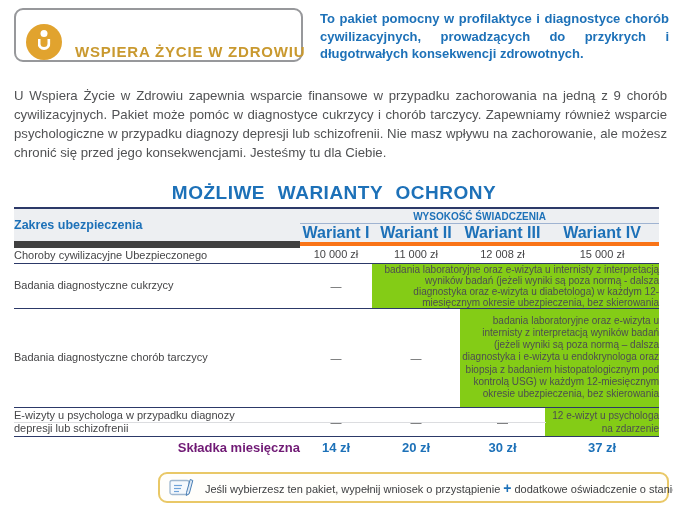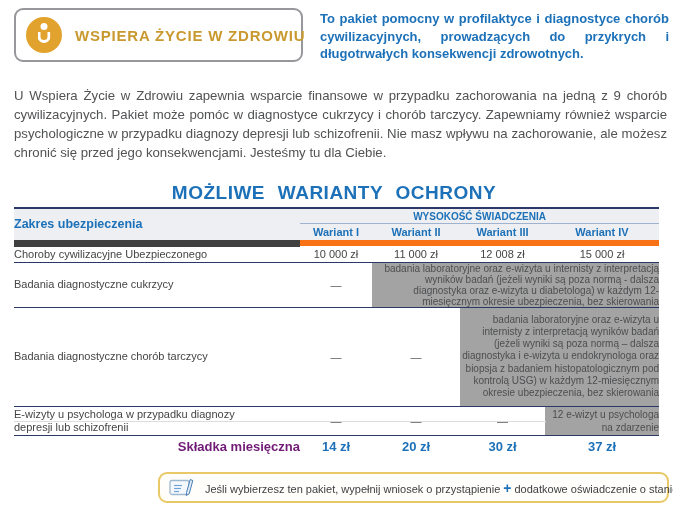--- a/index.html
+++ b/index.html
@@ -4,21 +4,21 @@
 <style>
   html,body{margin:0;padding:0;background:#ffffff;}
   .page{
     position:relative;width:673px;height:507px;background:#ffffff;overflow:hidden;
     font-family:"Liberation Sans","DejaVu Sans",sans-serif;
   }
   
   .badge-box{
     position:absolute;left:14px;top:8px;width:289px;height:54px;box-sizing:border-box;
     border:2px solid #97989b;border-radius:9px;background:#fff;
-    display:flex;align-items:center;gap:13px;padding-left:10px;
+    display:flex;align-items:flex-end;gap:13px;padding-left:10px;
   }
   .u-circle{width:36px;height:36px;border-radius:50%;background:#e1a32e;position:relative;flex:0 0 36px;}
   .u-dot{position:absolute;top:6px;left:50%;transform:translateX(-50%);width:7px;height:7px;background:#fff;border-radius:50%;}
   .u-bowl{position:absolute;top:15px;left:50%;transform:translateX(-50%);width:13px;height:11px;
     border:3px solid #fff;border-top:none;border-radius:0 0 8px 8px;box-sizing:border-box;}
   .badge-label{color:#c9992f;font-weight:bold;font-size:15px;letter-spacing:0.8px;white-space:nowrap;}
   
   .intro-highlight{
     position:absolute;left:320px;top:10px;width:349px;
     color:#1d71b8;font-weight:bold;font-size:13px;line-height:17.5px;text-align:justify;
@@ -36,31 +36,31 @@
   table.variants{
     position:absolute;left:14px;top:207px;width:645px;
     border-collapse:collapse;table-layout:fixed;
     border-top:2px solid #2c3968;
     font-size:11px;color:#454547;
   }
   table.variants td{padding:0;vertical-align:middle;}
   .hdr td{background:#edeff2;}
   td.scope{font-size:12.5px;font-weight:bold;color:#1d71b8;padding-left:6px;border-bottom:7px solid #404040;}
   td.benefit{font-size:10px;font-weight:bold;color:#1d71b8;text-align:center;height:14px;border-bottom:1px solid #9fb3d1;}
-  td.variant{font-size:11px;font-weight:bold;color:#1d71b8;text-align:center;height:16px;border-bottom:6px solid #f97316;}
+  td.variant{font-size:16px;font-weight:bold;color:#1d71b8;text-align:center;height:16px;border-bottom:4px solid #f97316;}
   tr.body-row td{border-bottom:1px solid #2c3968;}
   td.rlabel{padding-left:6px;line-height:13px;}
   td.num,td.dash{text-align:center;}
   td.dash{color:#58595b;}
   tr.row-values td{height:15px;}
   tr.row-cukrzyca td{height:44px;}
   tr.row-tarczyca td{height:98px;}
   tr.row-psycholog td{height:28px;}
   td.desc{
-    background:#a3a3a3;text-align:right;color:#4d4e50;
+    background:#84cc16;text-align:right;color:#4d4e50;
     font-size:10px;padding:2px 6px 2px 4px;
   }
   td.desc.lh-a{line-height:11px;}
   td.desc.lh-b{line-height:12.2px;}
   td.desc.lh-c{line-height:13px;}
   td.split-label{position:relative;}
   td.split-label .lbl{max-width:250px;}
   td.split-label::after{
     content:"";position:absolute;left:0;top:50%;width:532px;height:1px;background:#dcdde0;
   }

